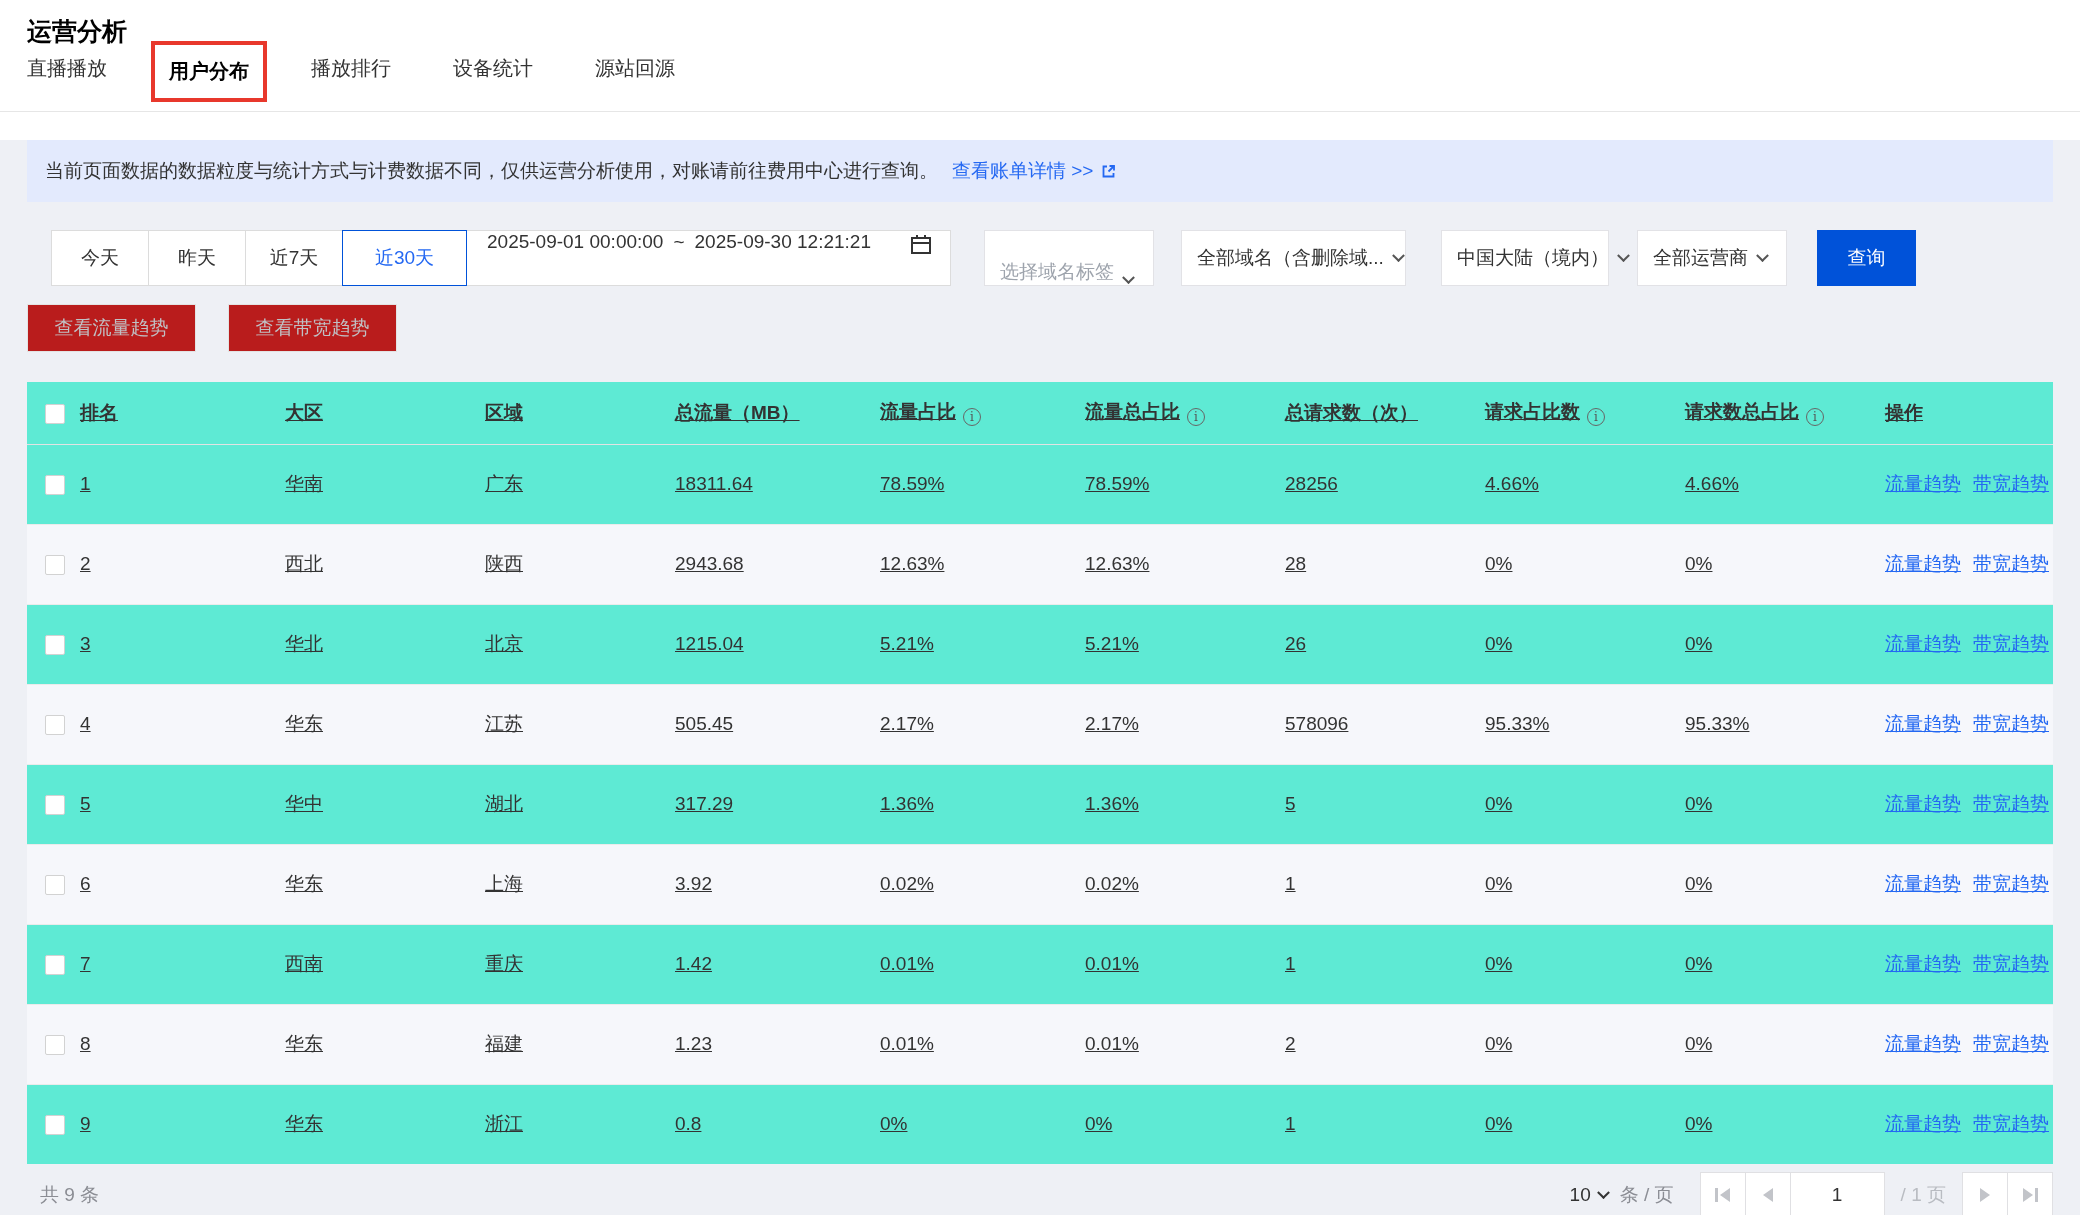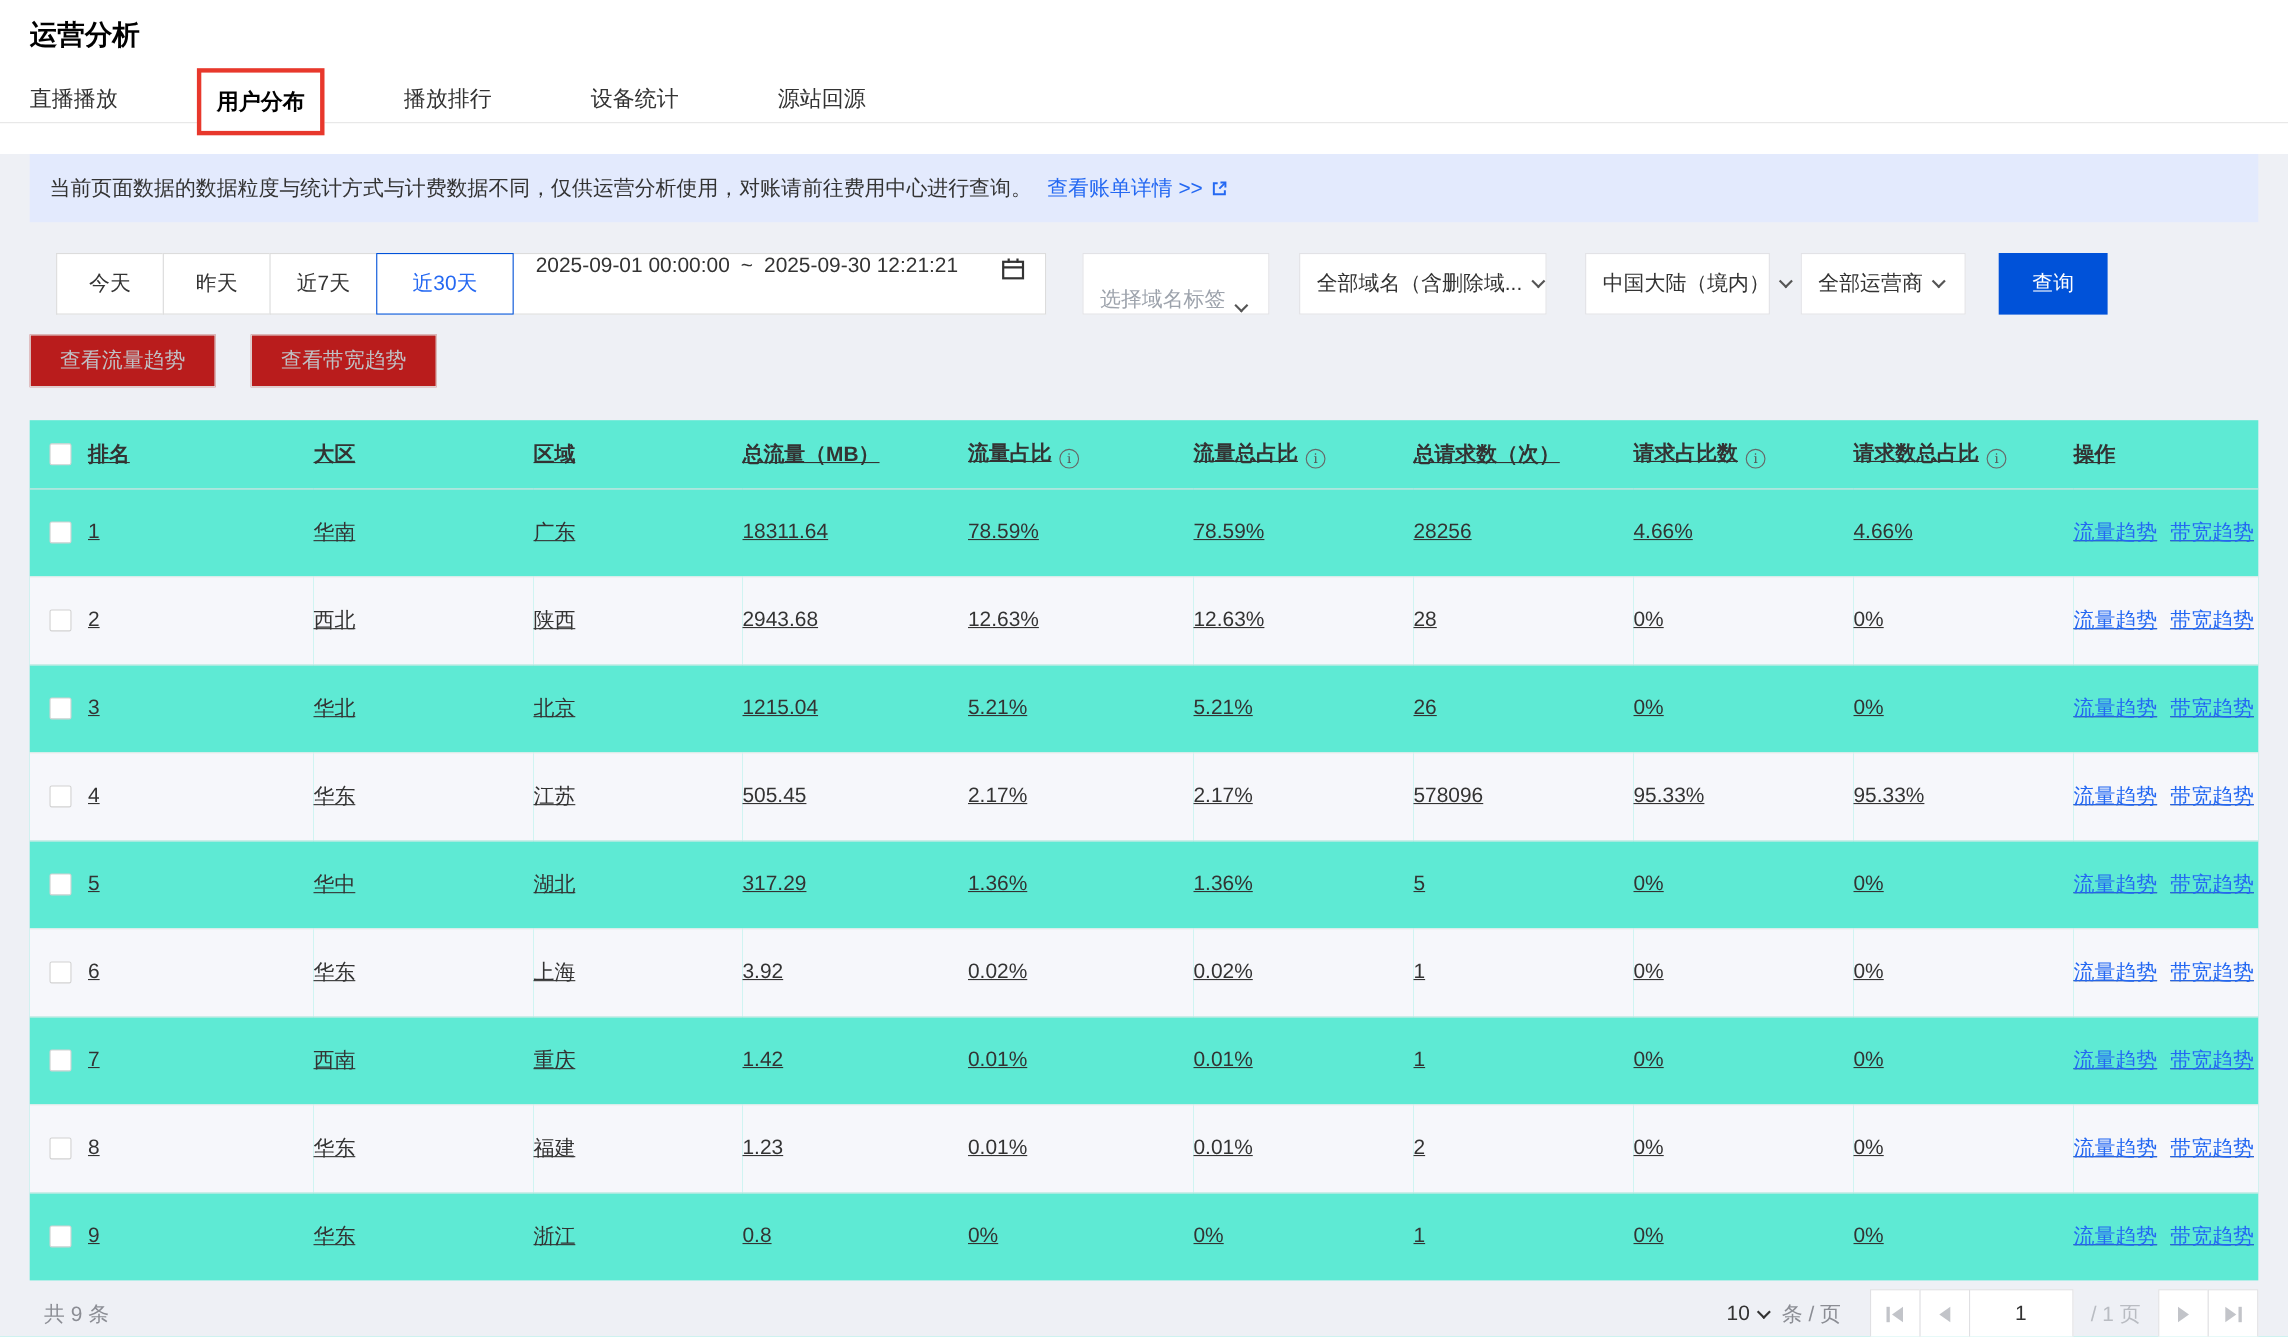--- a/index.html
+++ b/index.html
@@ -13,21 +13,21 @@
   *{box-sizing:border-box;}
   html,body{margin:0;padding:0;}
   body{
     width:2080px;height:1215px;overflow:hidden;
     font-family:"Liberation Sans","DejaVu Sans",sans-serif;
     color:#333;background:#fff;
   }
   
   .topbar{height:112px;background:#fff;padding:0 27px;position:relative;border-bottom:1px solid #e6e6e6;}
   .page-title{font-size:25px;font-weight:bold;color:#000;padding-top:15px;}
-  .tab-bar{position:absolute;left:27px;top:58px;height:62px;display:flex;align-items:center;gap:28px;}
+  .tab-bar{position:absolute;left:27px;top:37px;height:62px;display:flex;align-items:center;}
   .tab{font-size:20px;color:#333;margin-right:62px;cursor:pointer;white-space:nowrap;}
   .tab.active{
     font-weight:bold;color:#000;background:#fff;
     border:4px solid var(--annotation);
     padding:13px 14px;margin-left:-18px;margin-right:44px;
     position:relative;top:3px;z-index:3;
   }
   
   .content{background:var(--page-bg);height:1103px;padding:0 27px;}
   .banner{

